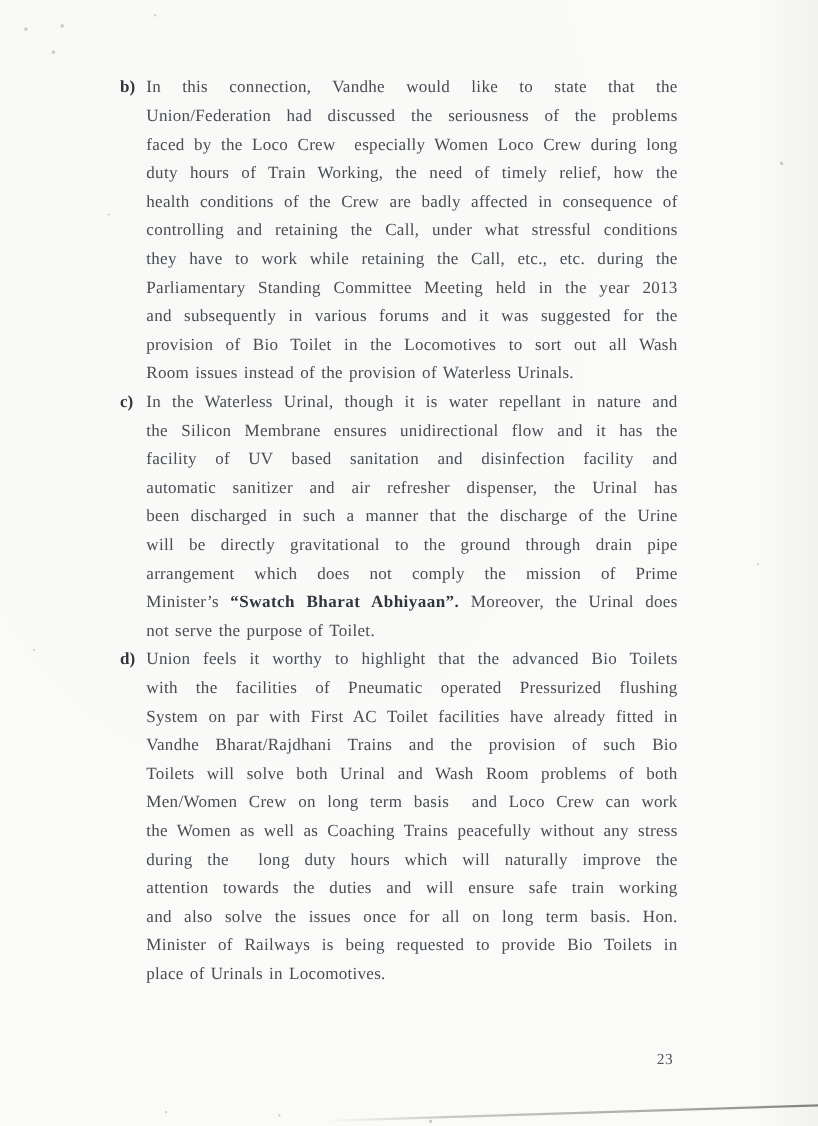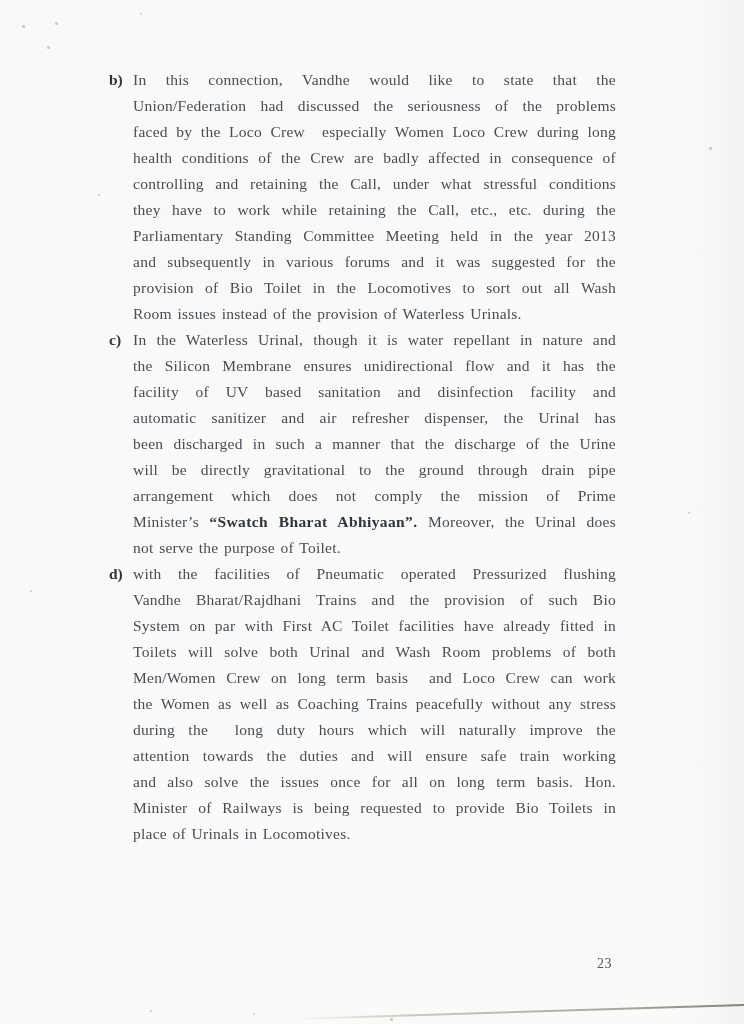--- a/index.html
+++ b/index.html
@@ -90,20 +90,21 @@
 <body>
 
 <div class="page">
 
   <div class="content">
       <div class="para">
         <span class="plabel">b)</span>
         <div class="line">In this connection, Vandhe would like to state that the</div>
         <div class="line">Union/Federation had discussed the seriousness of the problems</div>
         <div class="line">faced by the Loco Crew &nbsp;especially Women Loco Crew during long</div>
+        <div class="line">duty hours of Train Working, the need of timely relief, how the</div>
         <div class="line">health conditions of the Crew are badly affected in consequence of</div>
         <div class="line">controlling and retaining the Call, under what stressful conditions</div>
         <div class="line">they have to work while retaining the Call, etc., etc. during the</div>
         <div class="line">Parliamentary Standing Committee Meeting held in the year 2013</div>
         <div class="line">and subsequently in various forums and it was suggested for the</div>
         <div class="line">provision of Bio Toilet in the Locomotives to sort out all Wash</div>
         <div class="line last">Room issues instead of the provision of Waterless Urinals.</div>
       </div>
       <div class="para">
         <span class="plabel">c)</span>
@@ -112,23 +113,24 @@
         <div class="line">facility of UV based sanitation and disinfection facility and</div>
         <div class="line">automatic sanitizer and air refresher dispenser, the Urinal has</div>
         <div class="line">been discharged in such a manner that the discharge of the Urine</div>
         <div class="line">will be directly gravitational to the ground through drain pipe</div>
         <div class="line">arrangement which does not comply the mission of Prime</div>
         <div class="line"><span>Minister’s </span><span class="bold">“Swatch Bharat Abhiyaan”.</span><span> Moreover, the Urinal does</span></div>
         <div class="line last">not serve the purpose of Toilet.</div>
       </div>
       <div class="para">
         <span class="plabel">d)</span>
+        <div class="line">Union feels it worthy to highlight that the advanced Bio Toilets</div>
         <div class="line">with the facilities of Pneumatic operated Pressurized flushing</div>
+        <div class="line">System on par with First AC Toilet facilities have already fitted in</div>
         <div class="line">Vandhe Bharat/Rajdhani Trains and the provision of such Bio</div>
-        <div class="line">System on par with First AC Toilet facilities have already fitted in</div>
         <div class="line">Toilets will solve both Urinal and Wash Room problems of both</div>
         <div class="line">Men/Women Crew on long term basis &nbsp;and Loco Crew can work</div>
         <div class="line">the Women as well as Coaching Trains peacefully without any stress</div>
         <div class="line">during the &nbsp;long duty hours which will naturally improve the</div>
         <div class="line">attention towards the duties and will ensure safe train working</div>
         <div class="line">and also solve the issues once for all on long term basis. Hon.</div>
         <div class="line">Minister of Railways is being requested to provide Bio Toilets in</div>
         <div class="line last">place of Urinals in Locomotives.</div>
       </div>
     </div>

